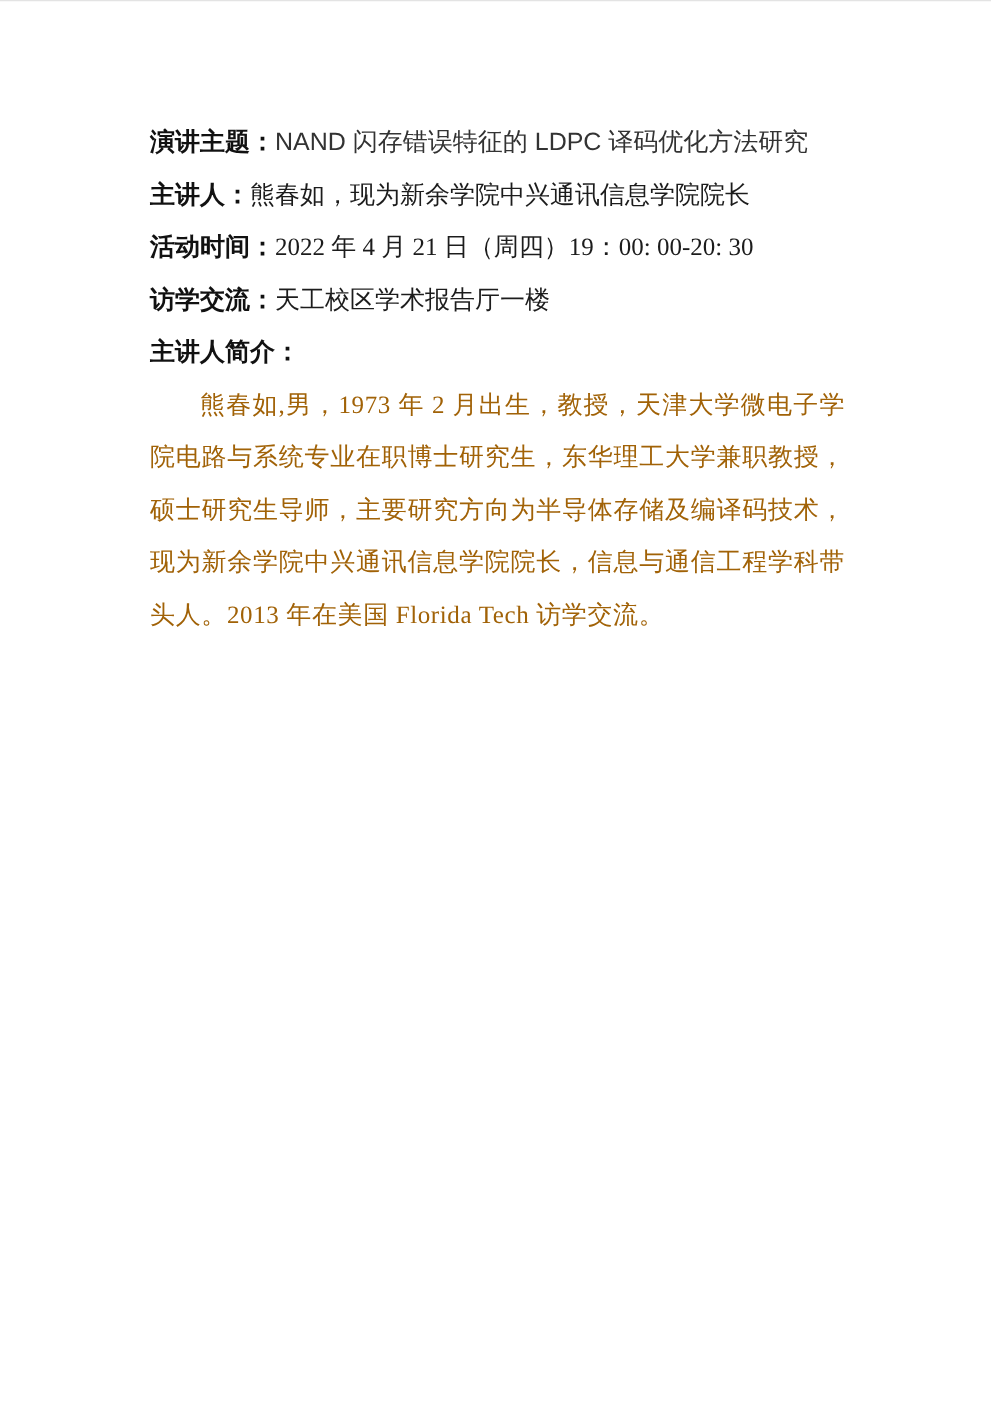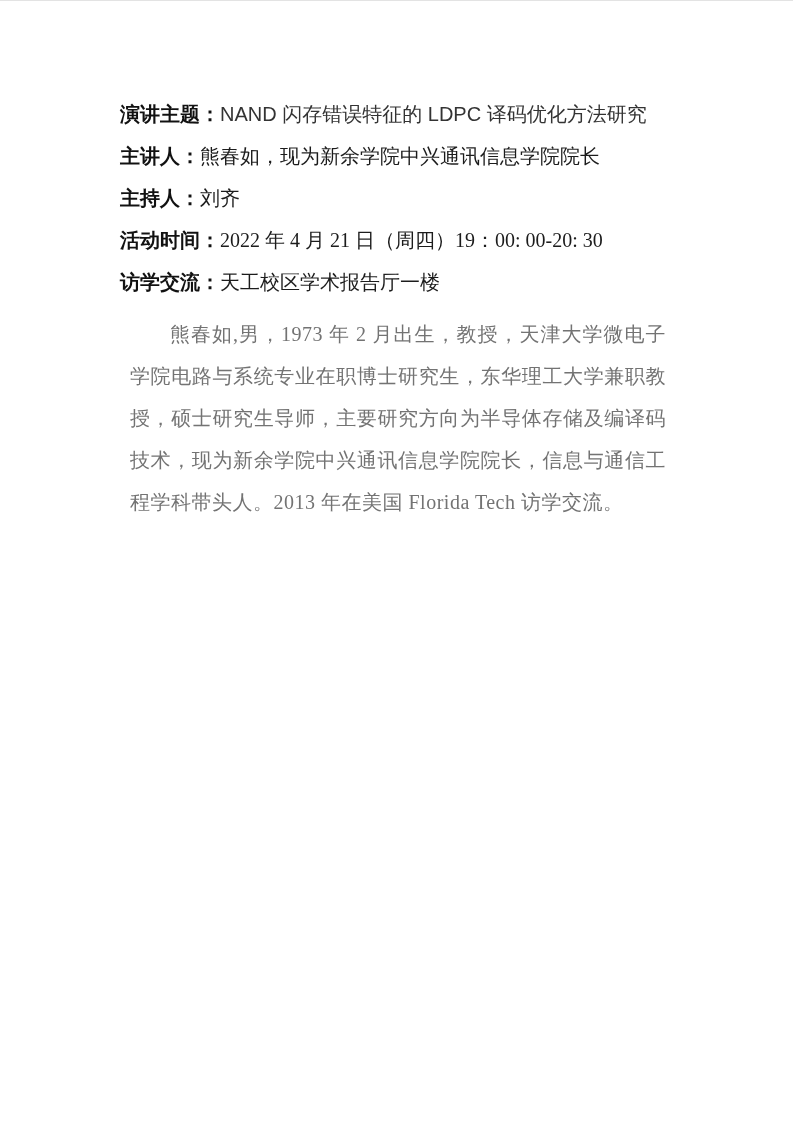--- a/index.html
+++ b/index.html
@@ -31,38 +31,38 @@
   }
   .meta-value {
     font-family: "Liberation Serif", "DejaVu Serif", serif;
     color: #1c1c1c;
   }
   .meta-value.sans {
     font-family: "Liberation Sans", "DejaVu Sans", sans-serif;
     color: #333333;
   }
   .bio-paragraph {
-    margin: 10px;
+    margin: 0;
     text-indent: 2em;
     text-align: justify;
     letter-spacing: 0.5px;
-    color: #737373;
+    color: #a16207;
   }
 </style>
 </head>
 <body>
 
 <div class="page">
 
   <div class="meta-line"><span class="meta-label">演讲主题：</span><span class="meta-value sans">NAND 闪存错误特征的 LDPC 译码优化方法研究</span></div>
 
   <div class="meta-line"><span class="meta-label">主讲人：</span><span class="meta-value">熊春如，现为新余学院中兴通讯信息学院院长</span></div>
 
-  <div class="meta-line"><span class="meta-label">主持人：</span><span class="meta-value">刘齐</span></div>
 
   <div class="meta-line"><span class="meta-label">活动时间：</span><span class="meta-value">2022 年 4 月 21 日（周四）19：00: 00-20: 30</span></div>
 
   <div class="meta-line"><span class="meta-label">访学交流：</span><span class="meta-value">天工校区学术报告厅一楼</span></div>
 
+  <div class="meta-line"><span class="meta-label">主讲人简介：</span></div>
 
   <p class="bio-paragraph">熊春如,男，1973 年 2 月出生，教授，天津大学微电子学院电路与系统专业在职博士研究生，东华理工大学兼职教授，硕士研究生导师，主要研究方向为半导体存储及编译码技术，现为新余学院中兴通讯信息学院院长，信息与通信工程学科带头人。2013 年在美国 Florida Tech 访学交流。</p>
 
 </div>
 
 </body></html>

